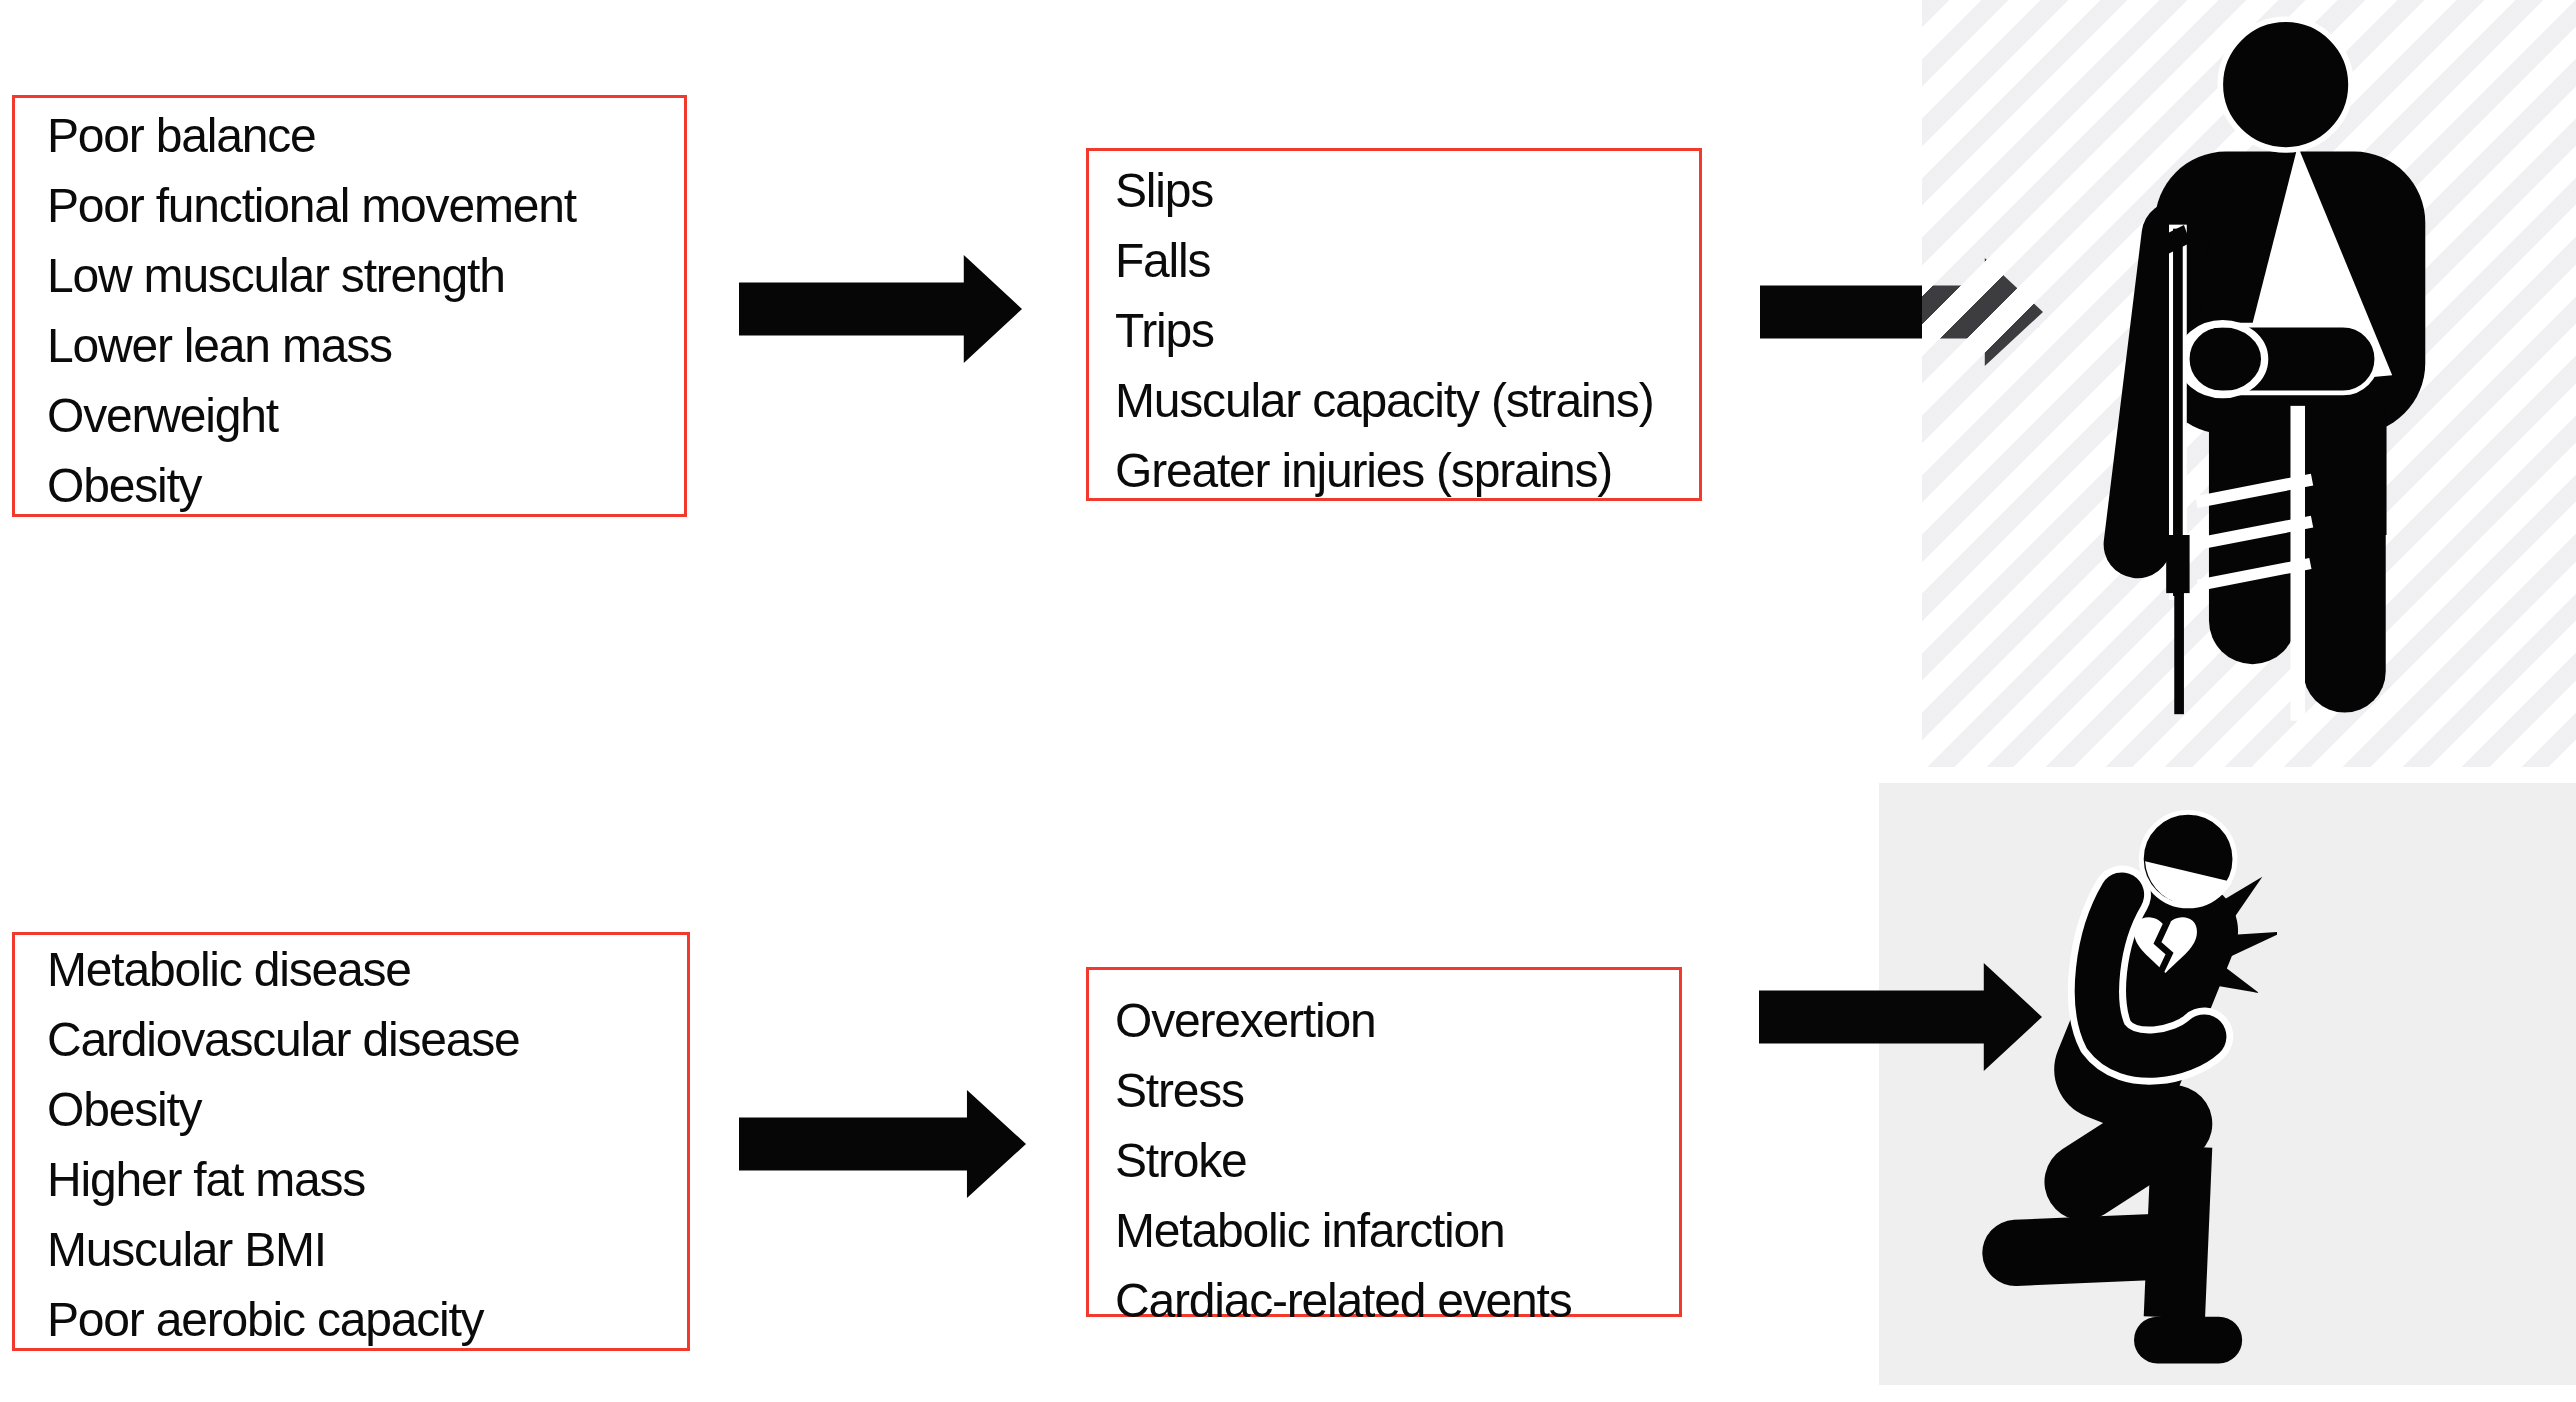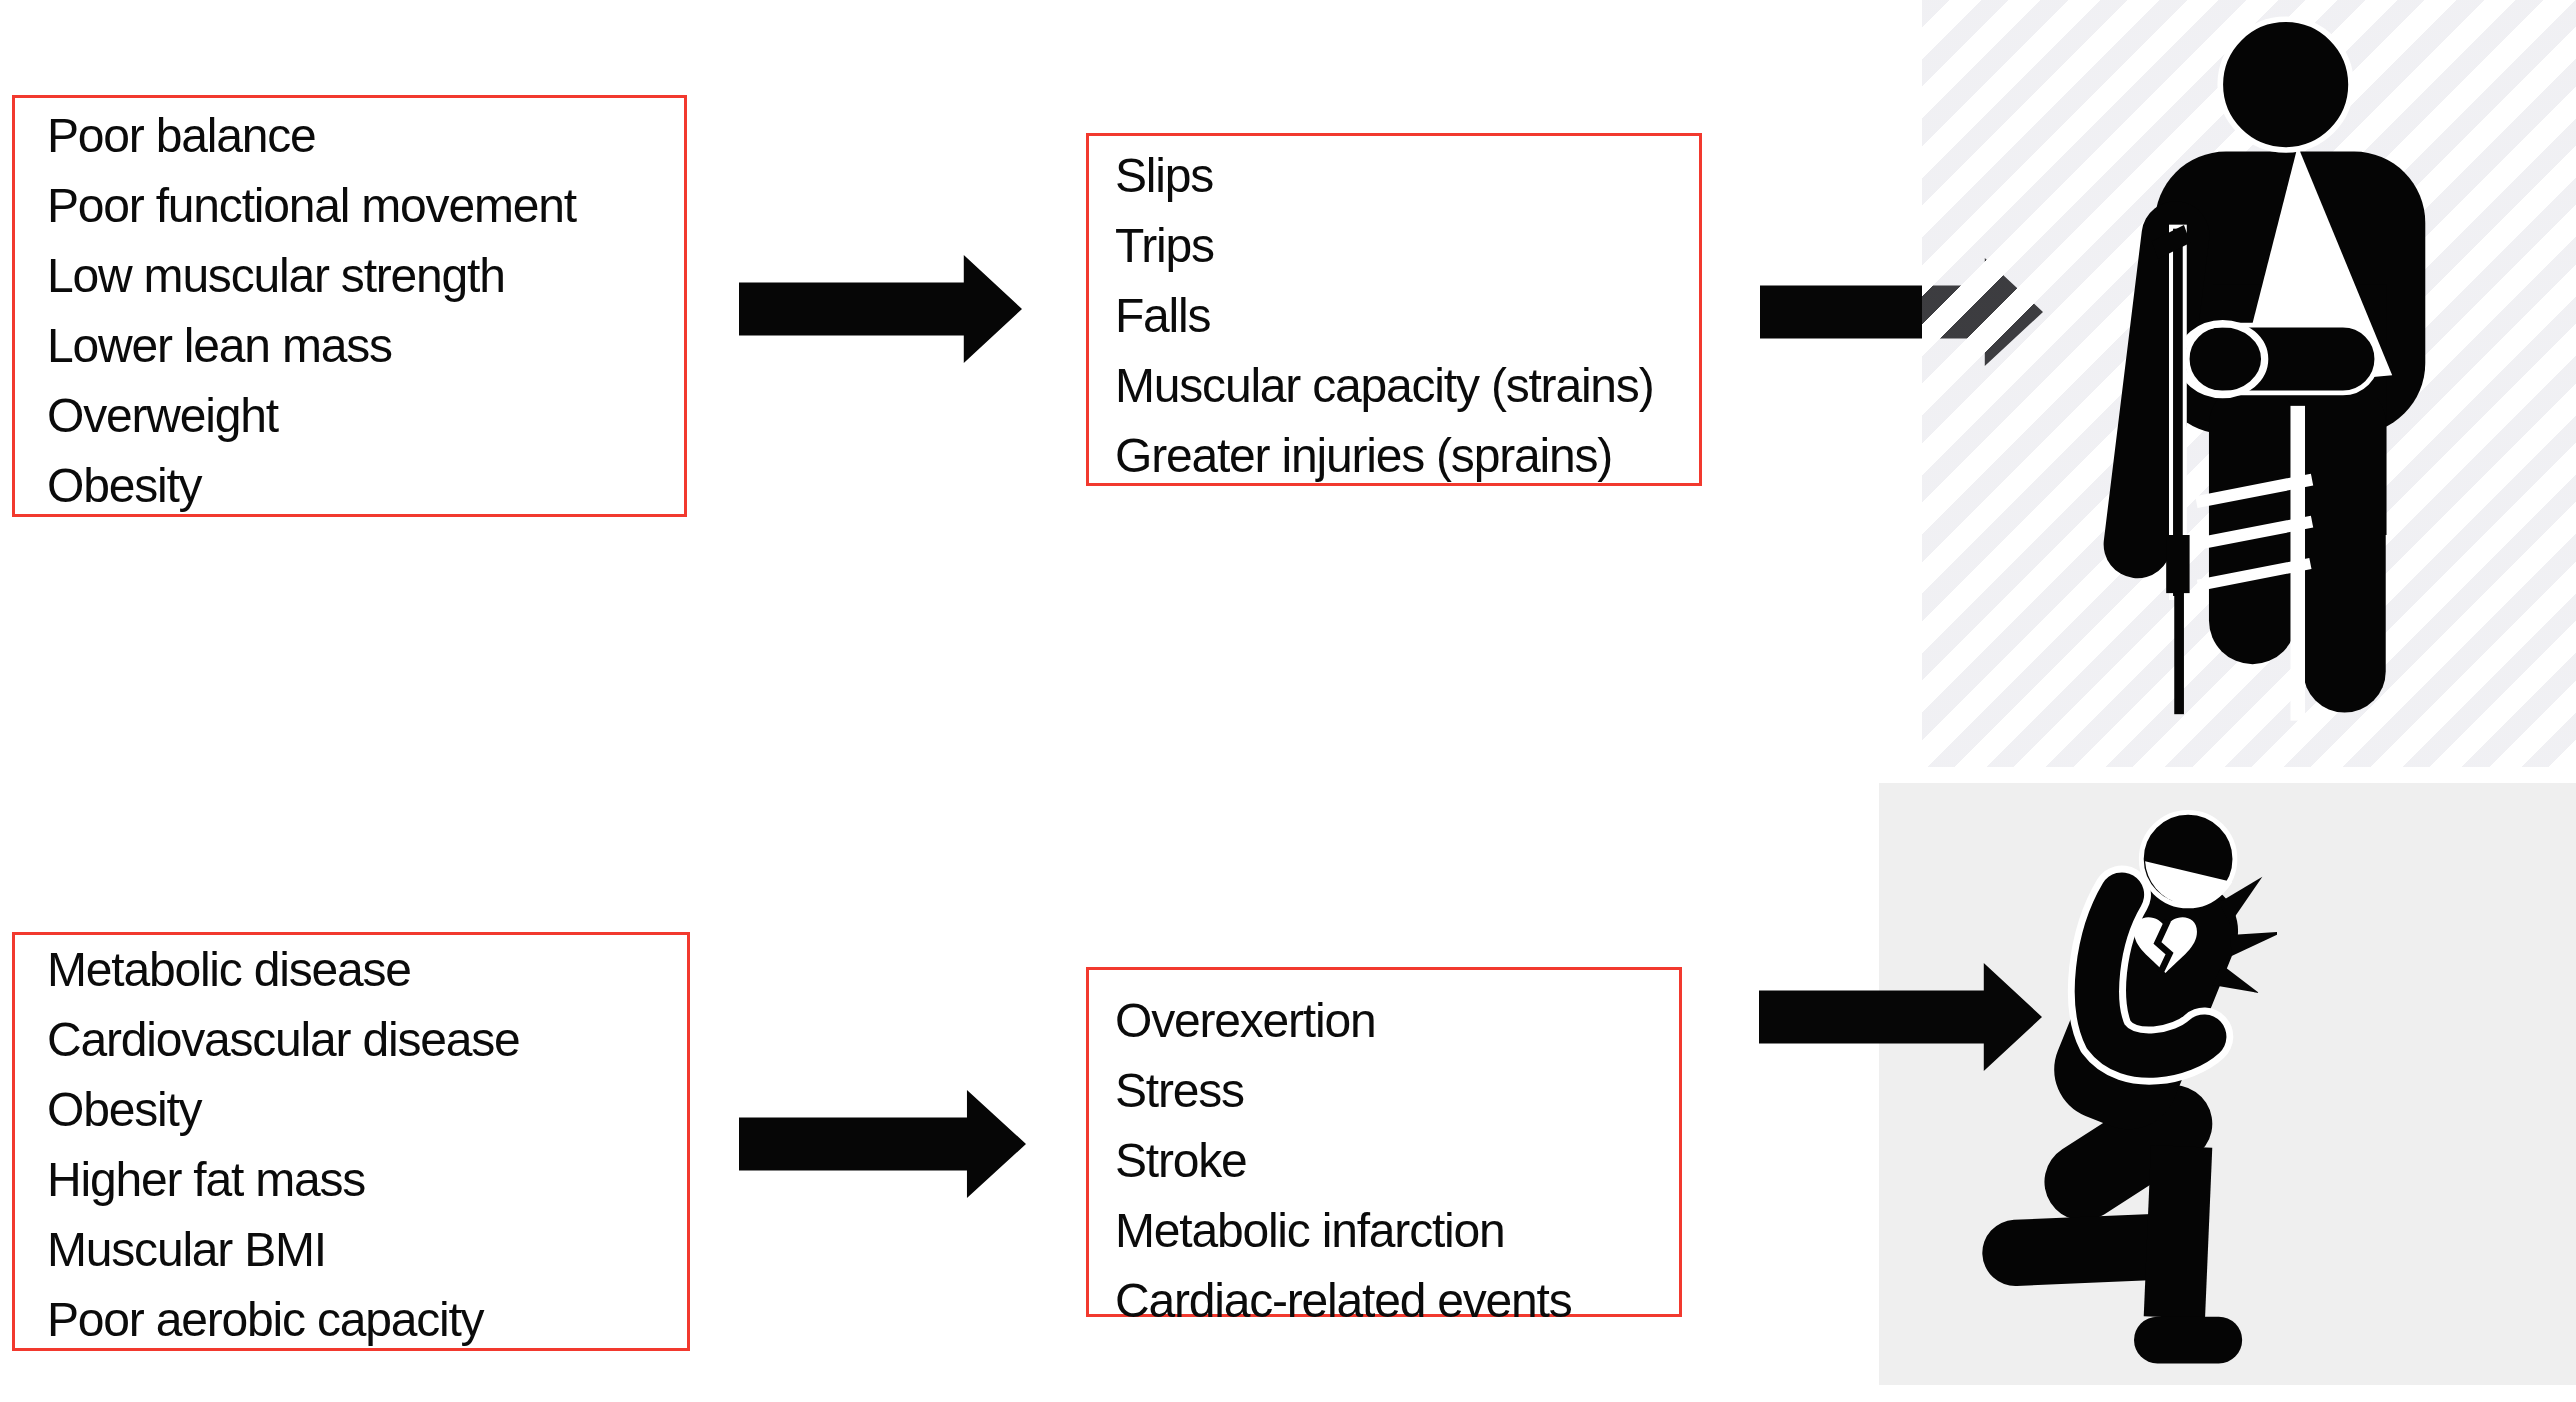--- a/index.html
+++ b/index.html
@@ -9,21 +9,21 @@
   }
   .rbox{
     position:absolute;border:3.2px solid var(--border-red,#f2392e);background:#fff;
     box-sizing:border-box;
   }
   .rbox .line{
     color:var(--text,#0b0b0b);
     font-size:48px;line-height:70px;letter-spacing:-1.2px;white-space:nowrap;
   }
   .box1{left:12px;top:95px;width:675px;height:422px;padding:3px 0 0 32px;}
-  .box2{left:1086px;top:133px;width:616px;height:353px;padding:4.8px 0 0 26px;}
+  .box2{left:1086px;top:148px;width:616px;height:353px;padding:4.8px 0 0 26px;}
   .box3{left:12px;top:932px;width:678px;height:419px;padding:0 0 0 32px;}
   .box4{left:1086px;top:967px;width:596px;height:350px;padding:16px 0 0 26px;}
   .arrow{position:absolute;display:block;color:var(--arrow,#060606);}
   .a1{left:739px;top:255px;width:283px;height:108px;}
   .a2{left:1760px;top:258px;width:283px;height:108px;}
   .a3{left:739px;top:1090px;width:287px;height:108px;}
   .a4{left:1759px;top:963px;width:283px;height:108px;}
   .stripebg{
     position:absolute;left:1922px;top:0;width:654px;height:767px;
     background:repeating-linear-gradient(135deg,
@@ -51,22 +51,22 @@
     <div class="line">Overweight</div>
     <div class="line">Obesity</div>
   </div>
 
   <svg class="arrow a1" viewBox="0 0 350 134" preserveAspectRatio="none" aria-hidden="true">
     <polygon points="0,34 278,34 278,0 350,67 278,134 278,100 0,100" fill="currentColor"></polygon>
   </svg>
 
   <div class="rbox box2">
     <div class="line">Slips</div>
+    <div class="line">Falls</div>
     <div class="line">Trips</div>
-    <div class="line">Falls</div>
     <div class="line">Muscular capacity (strains)</div>
     <div class="line">Greater injuries (sprains)</div>
   </div>
 
   <svg class="arrow a2" viewBox="0 0 350 134" preserveAspectRatio="none" aria-hidden="true">
     <polygon points="0,34 278,34 278,0 350,67 278,134 278,100 0,100" fill="currentColor"></polygon>
   </svg>
 
   <div class="stripebg"></div>
 

